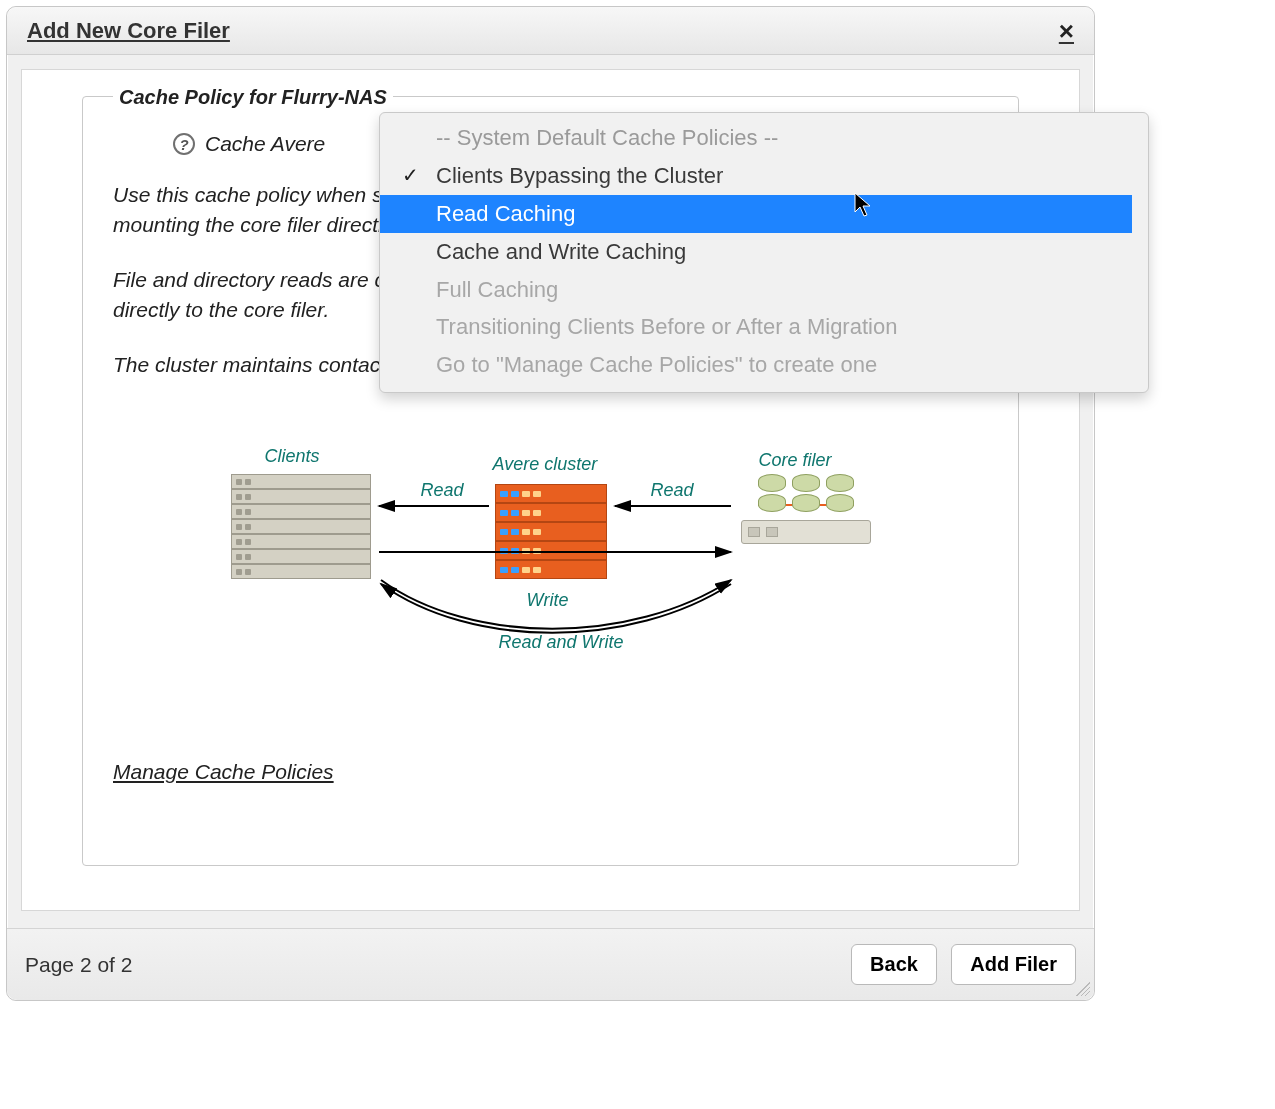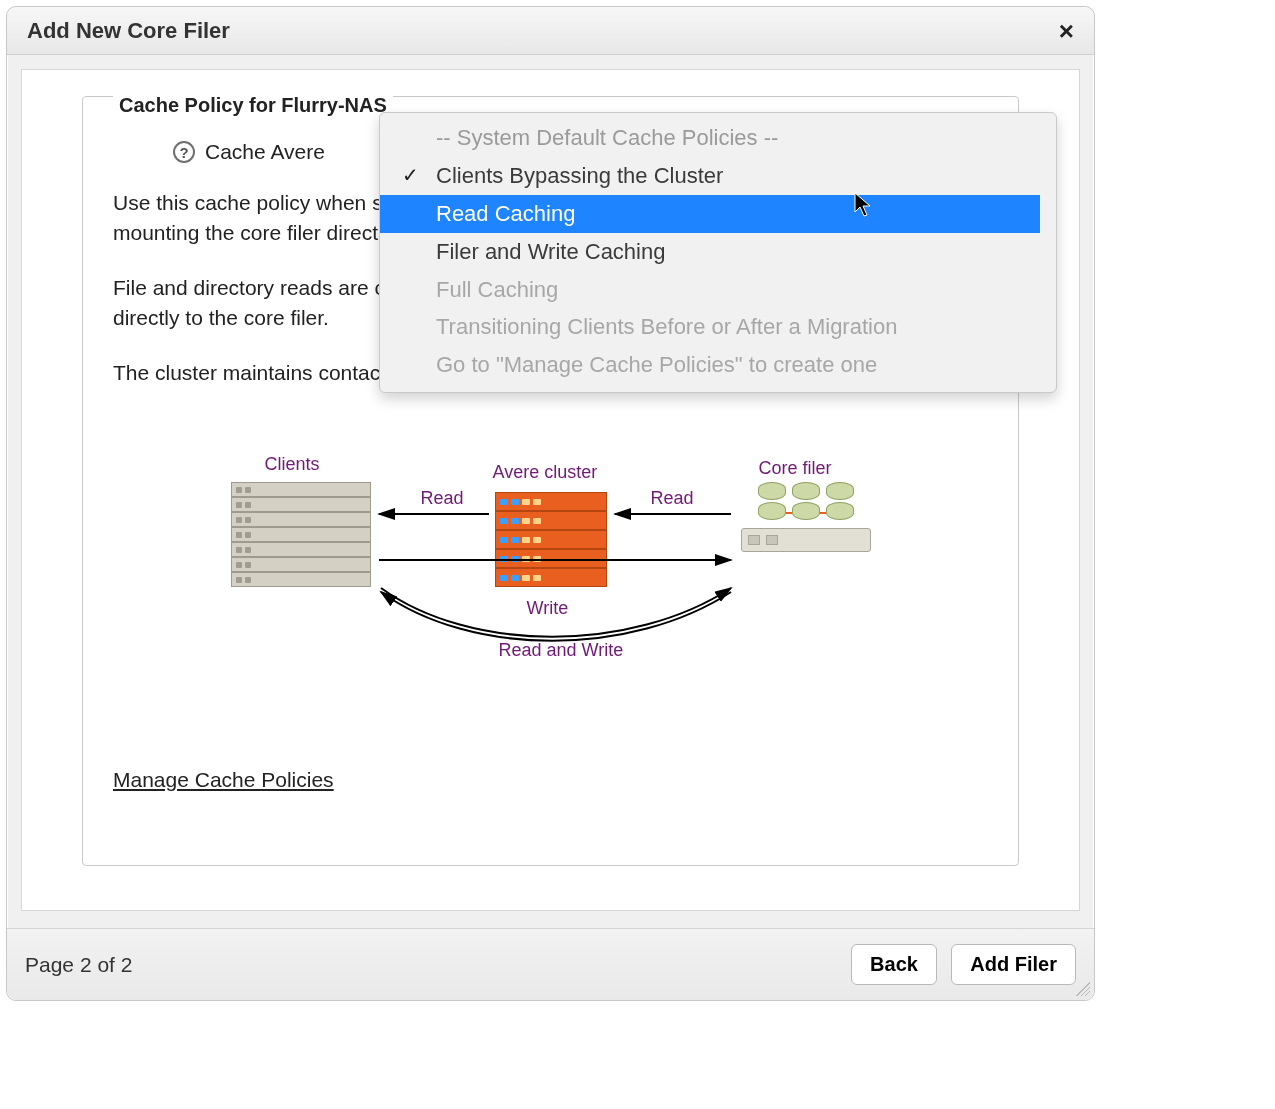--- a/index.html
+++ b/index.html
@@ -11,51 +11,52 @@
     border:1px solid #c7c7c7; border-radius:10px;
     background:#f0f0f0; position:relative;
     box-shadow: inset 0 0 0 1px #fff;
   }
 
   .dialog-header {
     height:48px; display:flex; align-items:center; justify-content:space-between;
     padding:0 20px; font-size:22px; font-weight:600; color:#333;
     background:linear-gradient(#f7f7f7,#e7e7e7);
     border-bottom:1px solid #d0d0d0;
-    border-top-left-radius:10px; border-top-right-radius:10px;
+    border-top-left-radius:10px; border-top-right-radius:10px;text-decoration:underline;
   }
   .close-x { font-size:26px; font-weight:900; color:#222; cursor:pointer; line-height:1; }
 
   .dialog-body {
     margin:14px; background:#fff; border:1px solid #d7d7d7;
     height:842px; padding:26px 60px 20px 60px; position:relative;
   }
 
   .fieldset {
-    border:1px solid #c9c9c9; border-radius:4px; padding:26px 30px 30px 30px;
+    border:1px solid #c9c9c9; border-radius:4px; padding:18px 30px 30px 30px;
     height:770px;
+    font-style:italic;
   }
   .legend {
     font-size:20px; font-weight:700; color:#222;
     position:relative; top:-29px; background:#fff; padding:0 6px; display:inline-block;
   }
 
   .row-cp { display:flex; align-items:center; gap:10px; margin-top:-6px; }
   .help-icon {
     width:22px; height:22px; border:2px solid #707070; border-radius:50%;
     display:inline-flex; align-items:center; justify-content:center;
     font-size:15px; font-weight:700; color:#555;
   }
   .cp-label { font-size:21px; color:#222; }
 
   .desc { font-size:21px; color:#222; line-height:1.45; margin-top:24px; }
 
   .diagram-wrap { display:flex; justify-content:center; margin-top:60px; }
   .diagram { position:relative; width:640px; height:240px; }
-  .dlabel { position:absolute; font-size:18px; color:#701a75; }
+  .dlabel { position:absolute; font-size:18px; color:#0f766e; }
 
   .clients-stack { position:absolute; left:0; top:34px; }
   .client-row { width:140px; height:15px; background:#d4d1c4; border:1px solid #9e9b8e; display:flex; align-items:center; padding-left:4px; gap:3px;}
   .dot{ width:6px; height:6px; background:#a09d90; border-radius:1px;}
 
   .cluster-stack { position:absolute; left:264px; top:44px; }
   .cluster-row { width:112px; height:19px; background:#e85f1f; border:1px solid #b44612; margin-bottom:0; display:flex; align-items:center; padding-left:4px; gap:3px;}
   .cled{ width:8px; height:6px; background:#3aa0ff; border-radius:1px; }
   .cled2{ width:8px; height:6px; background:#ffd38a; border-radius:1px; }
 
@@ -88,21 +89,21 @@
     font-weight: bold;
   }
   .btn + .btn { margin-left:10px; }
   .resize-grip { position:absolute; right:4px; bottom:4px; width:14px; height:14px; opacity:.5;
     background:
       linear-gradient(135deg, transparent 0 50%, #888 50% 55%, transparent 55% 65%, #888 65% 70%, transparent 70% 80%, #888 80% 85%, transparent 85%);
   }
 
   
   .dropdown {
-    position:absolute; left:379px; top:112px; width:678px;
+    position:absolute; left:379px; top:112px; width:770px;
     background:#f1f1f1; border:1px solid #c9c9c9; border-radius:6px;
     box-shadow:0 6px 14px rgba(0,0,0,.18);
     padding:6px 16px 8px 0; z-index:50;
   }
   .dd-item, .dd-group {
     padding:3px 24px 3px 56px; font-size:22px; line-height:1.45;
     position:relative; color:#3a3a3a;
   }
   .dd-group { color:#9a9a9a; }
   .dd-item.disabled { color:#a7a7a7; }
@@ -262,21 +263,21 @@
       </div>
       <div class="resize-grip"></div>
     </div>
 
   </div>
 
   <div class="dropdown">
     <div class="dd-group">-- System Default Cache Policies --</div>
     <div class="dd-item selected">Clients Bypassing the Cluster</div>
     <div class="dd-item highlight">Read Caching</div>
-    <div class="dd-item">Filer and Write Caching</div>
+    <div class="dd-item">Cache and Write Caching</div>
     <div class="dd-item disabled">Full Caching</div>
     <div class="dd-item disabled">Transitioning Clients Before or After a Migration</div>
     <div class="dd-item disabled">Go to "Manage Cache Policies" to create one</div>
   </div>
 
   <svg class="cursor" viewBox="0 0 20 26">
     <path d="M1,1 L1,20 L6,15 L10,24 L13,23 L9,14 L16,14 Z" fill="#000" stroke="#fff" stroke-width="1"></path>
   </svg>
 </div>
 

